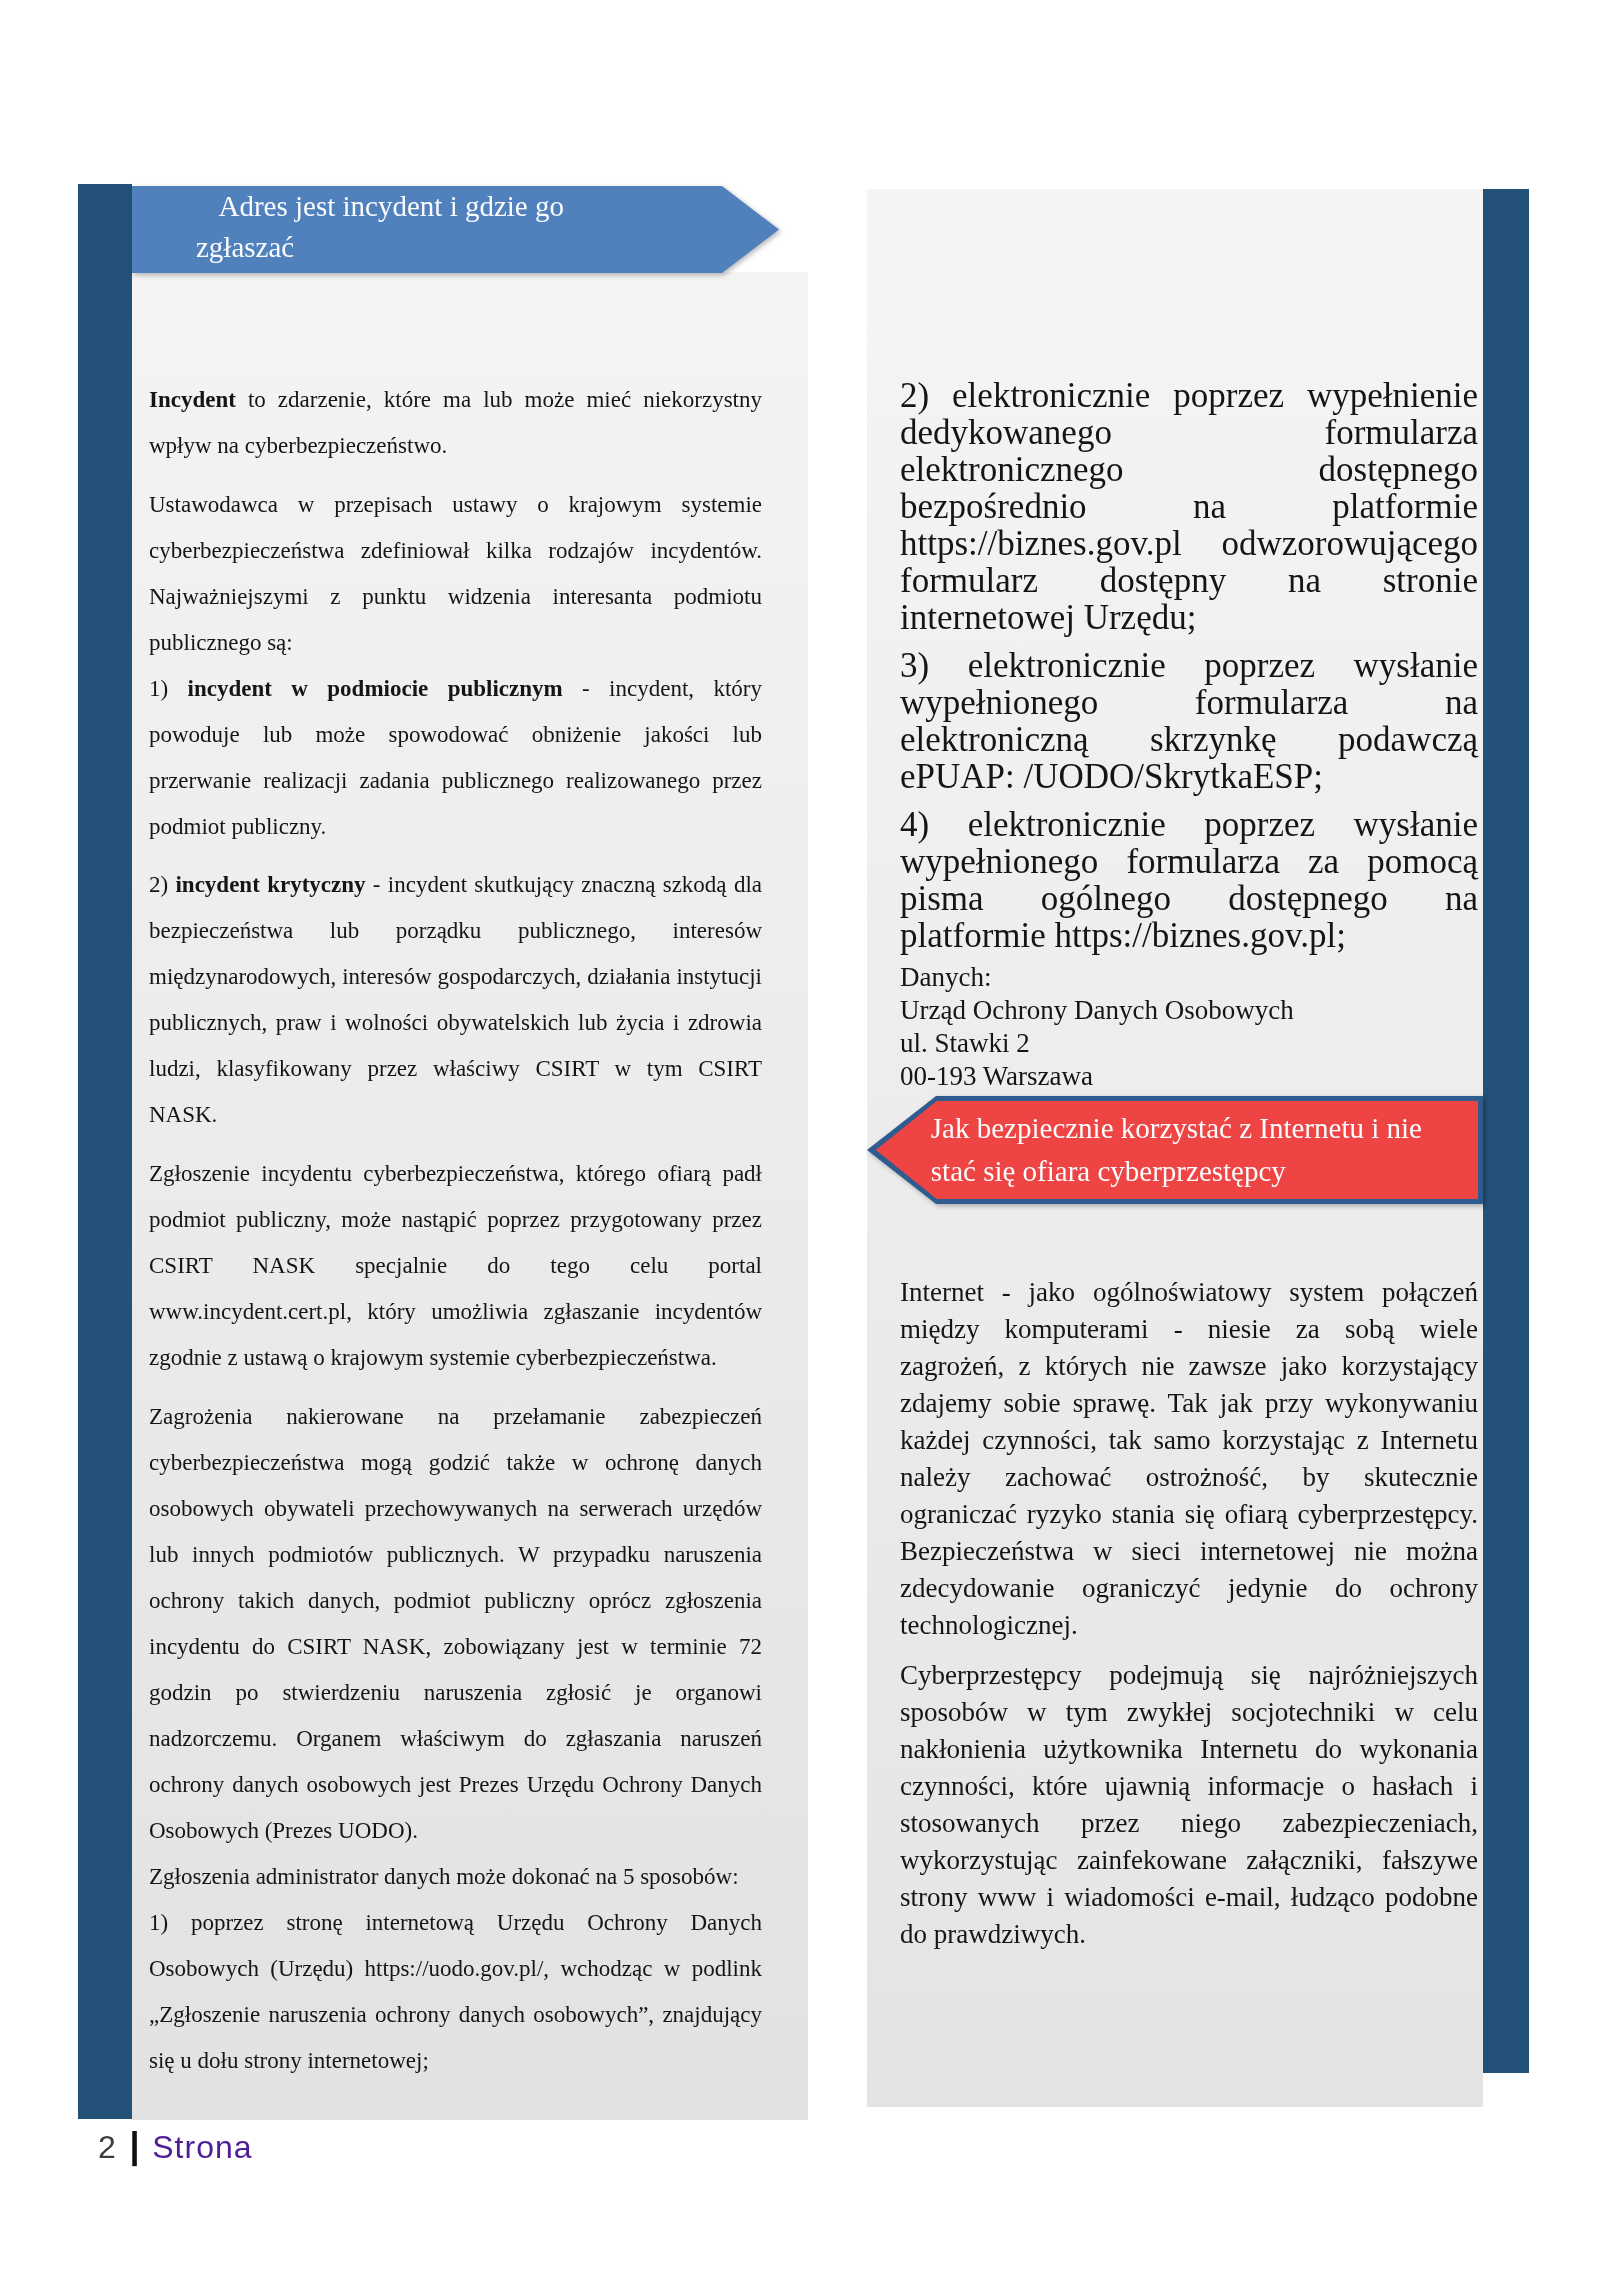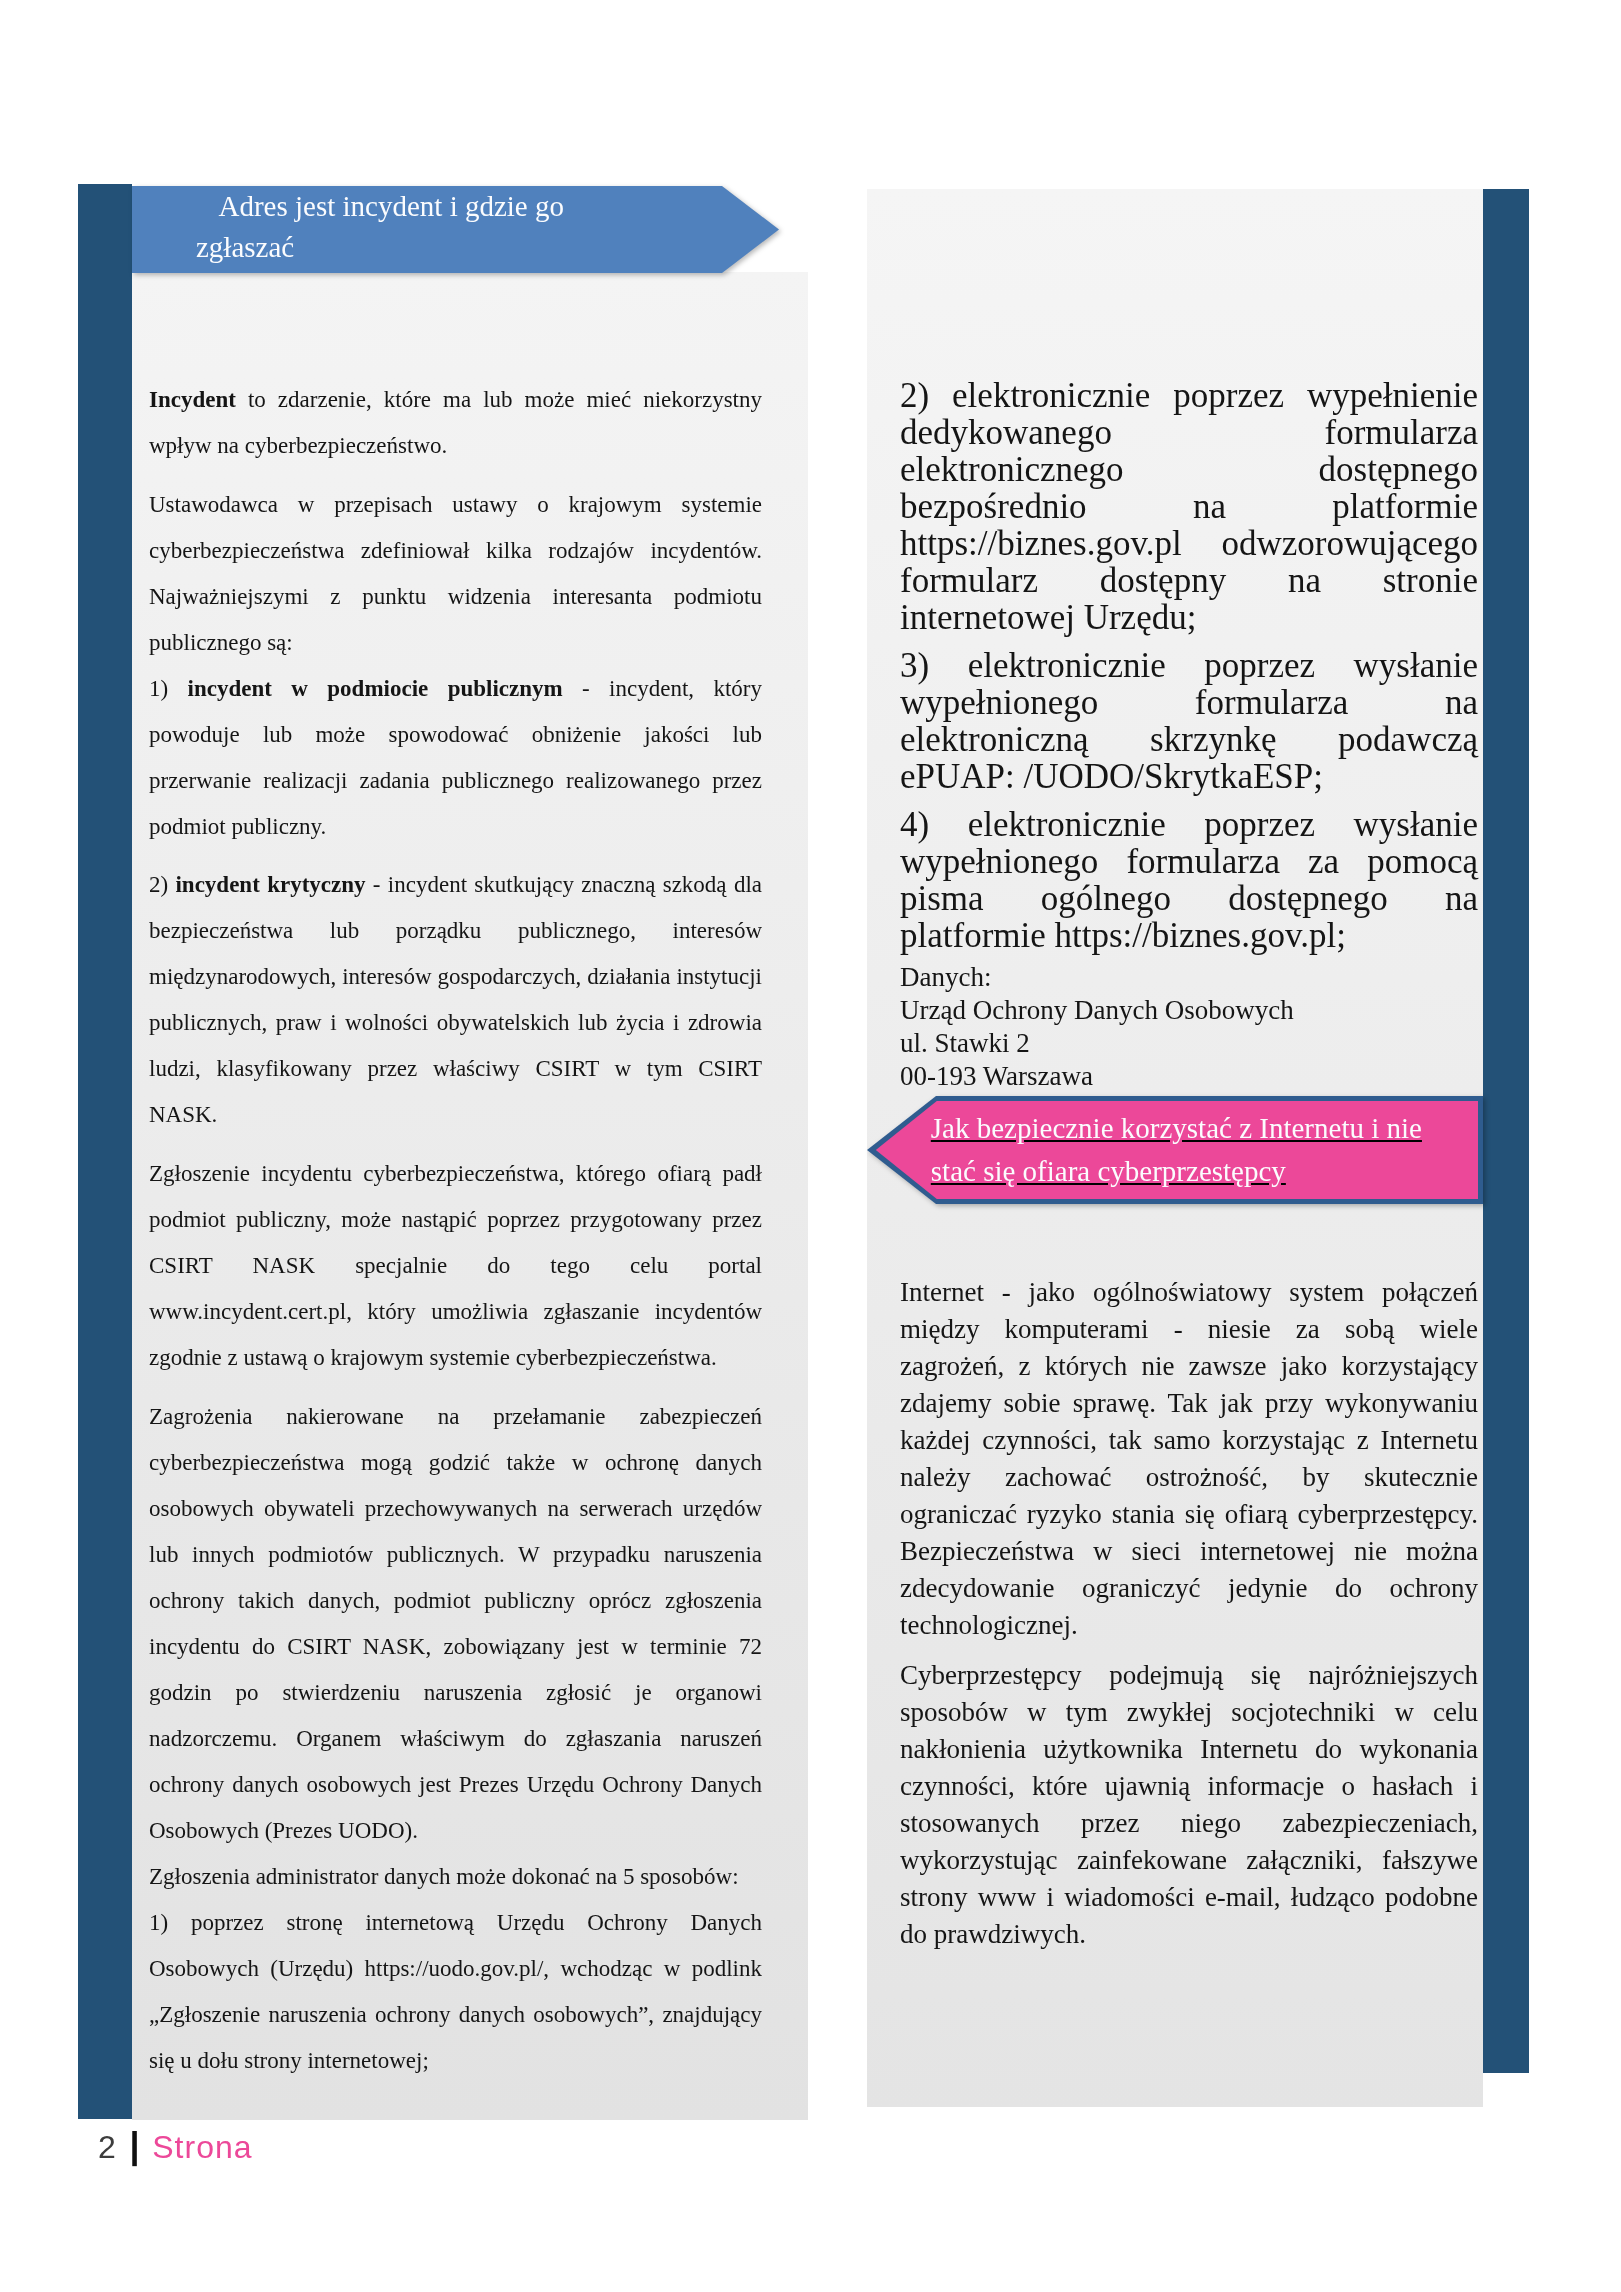--- a/index.html
+++ b/index.html
@@ -22,42 +22,42 @@
   .banner1{width:100%;height:100%;background:#5081bd;
            clip-path:polygon(0 0, 590px 0, 100% 50%, 590px 100%, 0 100%);}
   .banner1 .btxt{margin:2px 0 0 64px;width:431px;text-indent:22.5px;
                  font-size:29px;line-height:41px;color:#fbfcfe;}
 
   
   .banner2-wrap{position:absolute;left:867px;top:1096px;width:616px;height:108px;
                 filter:drop-shadow(2px 2.9px 2.9px rgba(0,0,0,0.28));}
   .banner2-outer{position:absolute;inset:0;background:#2f5c8f;
                  clip-path:polygon(0 50%, 69px 0, 100% 0, 100% 100%, 69px 100%);}
-  .banner2-inner{position:absolute;left:8.8px;top:4.9px;right:4.9px;bottom:4.9px;background:#ec4899;
-                 clip-path:polygon(0 50%, 61px 0, 100% 0, 100% 100%, 61px 100%);text-decoration:underline;}
+  .banner2-inner{position:absolute;left:8.8px;top:4.9px;right:4.9px;bottom:4.9px;background:#ef4444;
+                 clip-path:polygon(0 50%, 61px 0, 100% 0, 100% 100%, 61px 100%);}
   .banner2-inner .btxt{padding:5.9px 45px 0 55px;font-size:29px;line-height:43px;color:#fbfcfe;}
 
   
   .coltext p{margin:0 0 12.7px 0;text-align:justify;color:#151515;}
   .coltext p.tight{margin-bottom:0;}
   .left-text{position:absolute;left:149px;top:377px;width:613px;font-size:23px;line-height:46px;}
   .right-text-top{position:absolute;left:900px;top:377px;width:578px;font-size:35px;line-height:37px;}
   .right-text-top p{margin-bottom:10.8px;}
   .right-text-bottom{position:absolute;left:900px;top:1274px;width:578px;font-size:27px;line-height:37px;}
 
   
   .address{position:absolute;left:900px;top:961px;width:578px;
            font-size:27px;line-height:33px;color:#151515;}
 
   
   .footer{position:absolute;left:98px;top:2125px;
           font-family:"Liberation Sans", sans-serif;display:flex;align-items:center;}
   .pnum{font-size:32px;color:#3d3d3d;}
   .psep{font-size:36px;color:#101010;margin:0 12.7px 2px 13.7px;font-weight:600;}
-  .plabel{font-size:32px;color:#ec4899;letter-spacing:1px;}
+  .plabel{font-size:32px;color:#4c1d95;letter-spacing:1px;}
 </style>
 </head>
 <body>
 
 <div class="page">
 
   <div class="left-bar"></div>
   <div class="left-panel"></div>
   <div class="right-panel"></div>
   <div class="right-bar"></div>

